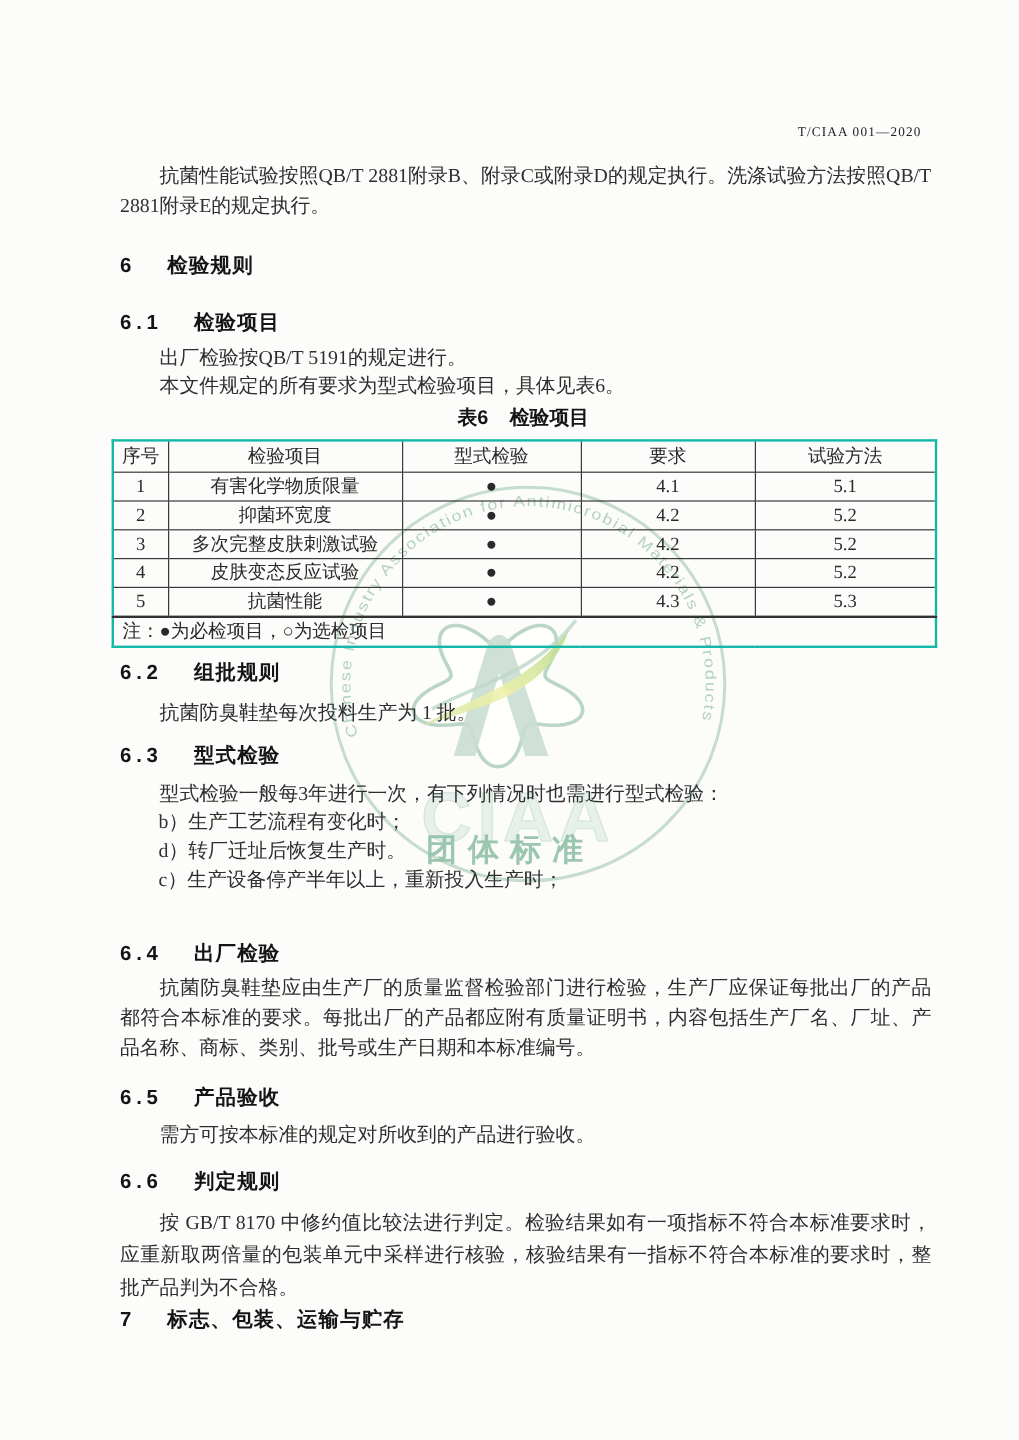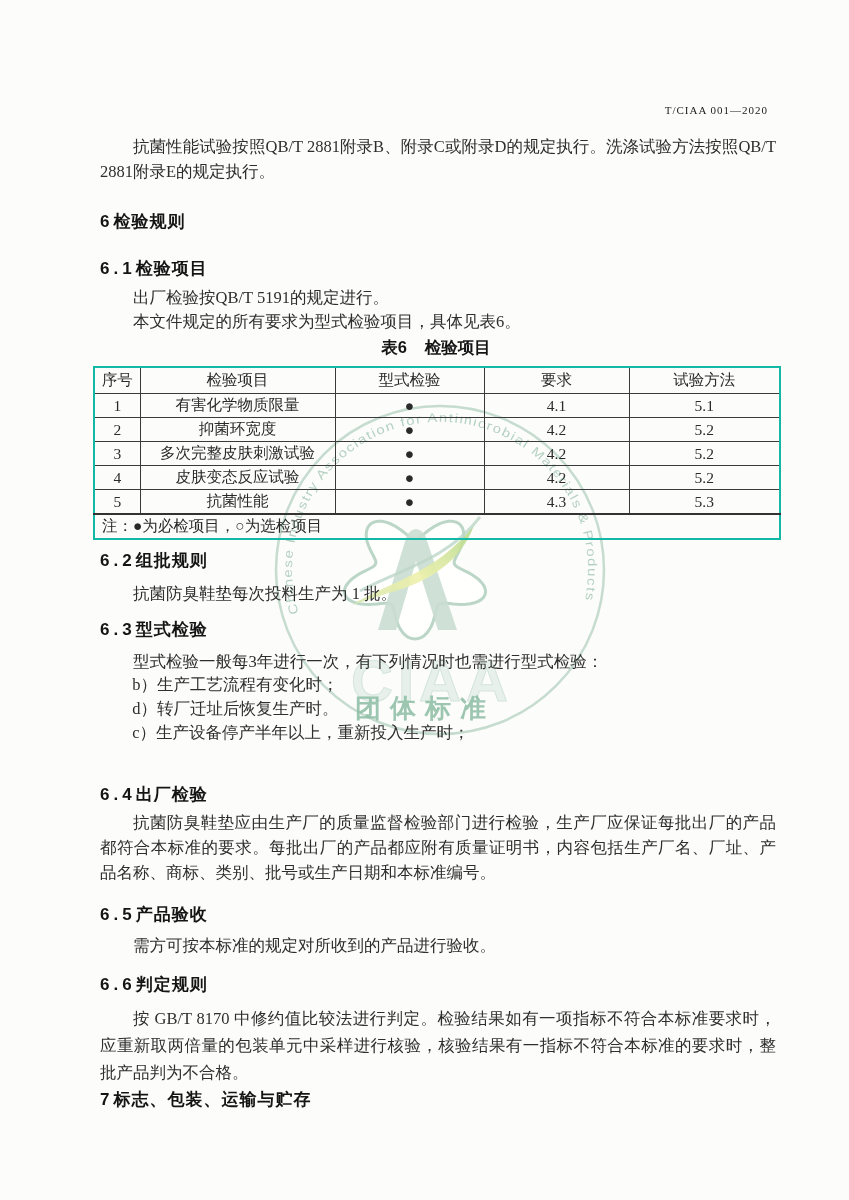--- a/index.html
+++ b/index.html
@@ -16,21 +16,21 @@
   .para{
     left:100px;width:676px;font-size:16.5px;line-height:25px;
     text-align:justify;color:#2e2e2e;
   }
   .indent{text-indent:2em;}
   .heading{
     left:100px;font-family:"Liberation Sans","DejaVu Sans",sans-serif;
     font-weight:700;font-size:17px;color:#141414;white-space:nowrap;
   }
   .hnum{letter-spacing:4px;}
-  .htitle{letter-spacing:1px;}
+  .htitle{margin-left:26px;letter-spacing:1px;}
   .caption{
     top:337px;left:93px;width:686px;text-align:center;
     font-family:"Liberation Sans","DejaVu Sans",sans-serif;
     font-weight:700;font-size:16.5px;color:#141414;
   }
   .caption .cap-title{margin-left:18px;}
   table.t6{
     top:366px;left:93px;position:absolute;width:686px;
     border-collapse:collapse;table-layout:fixed;
     border:2px solid #14b8a6;background:transparent;

